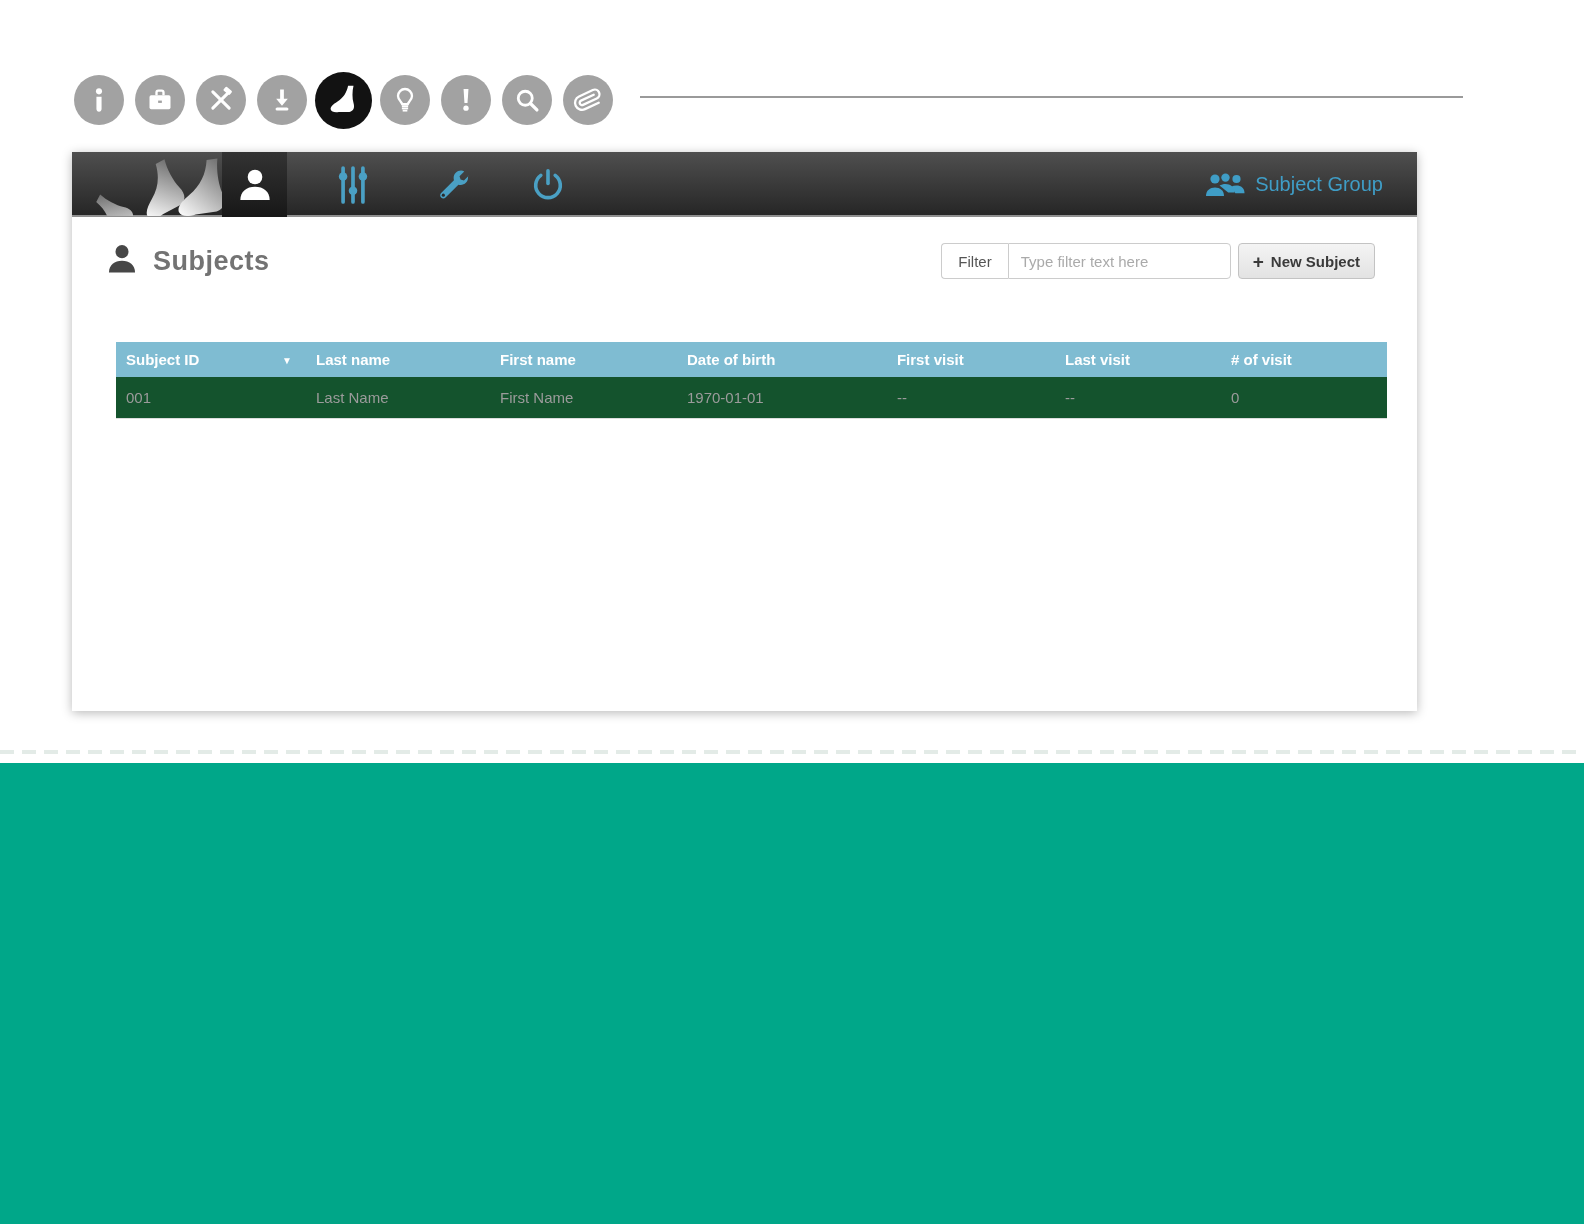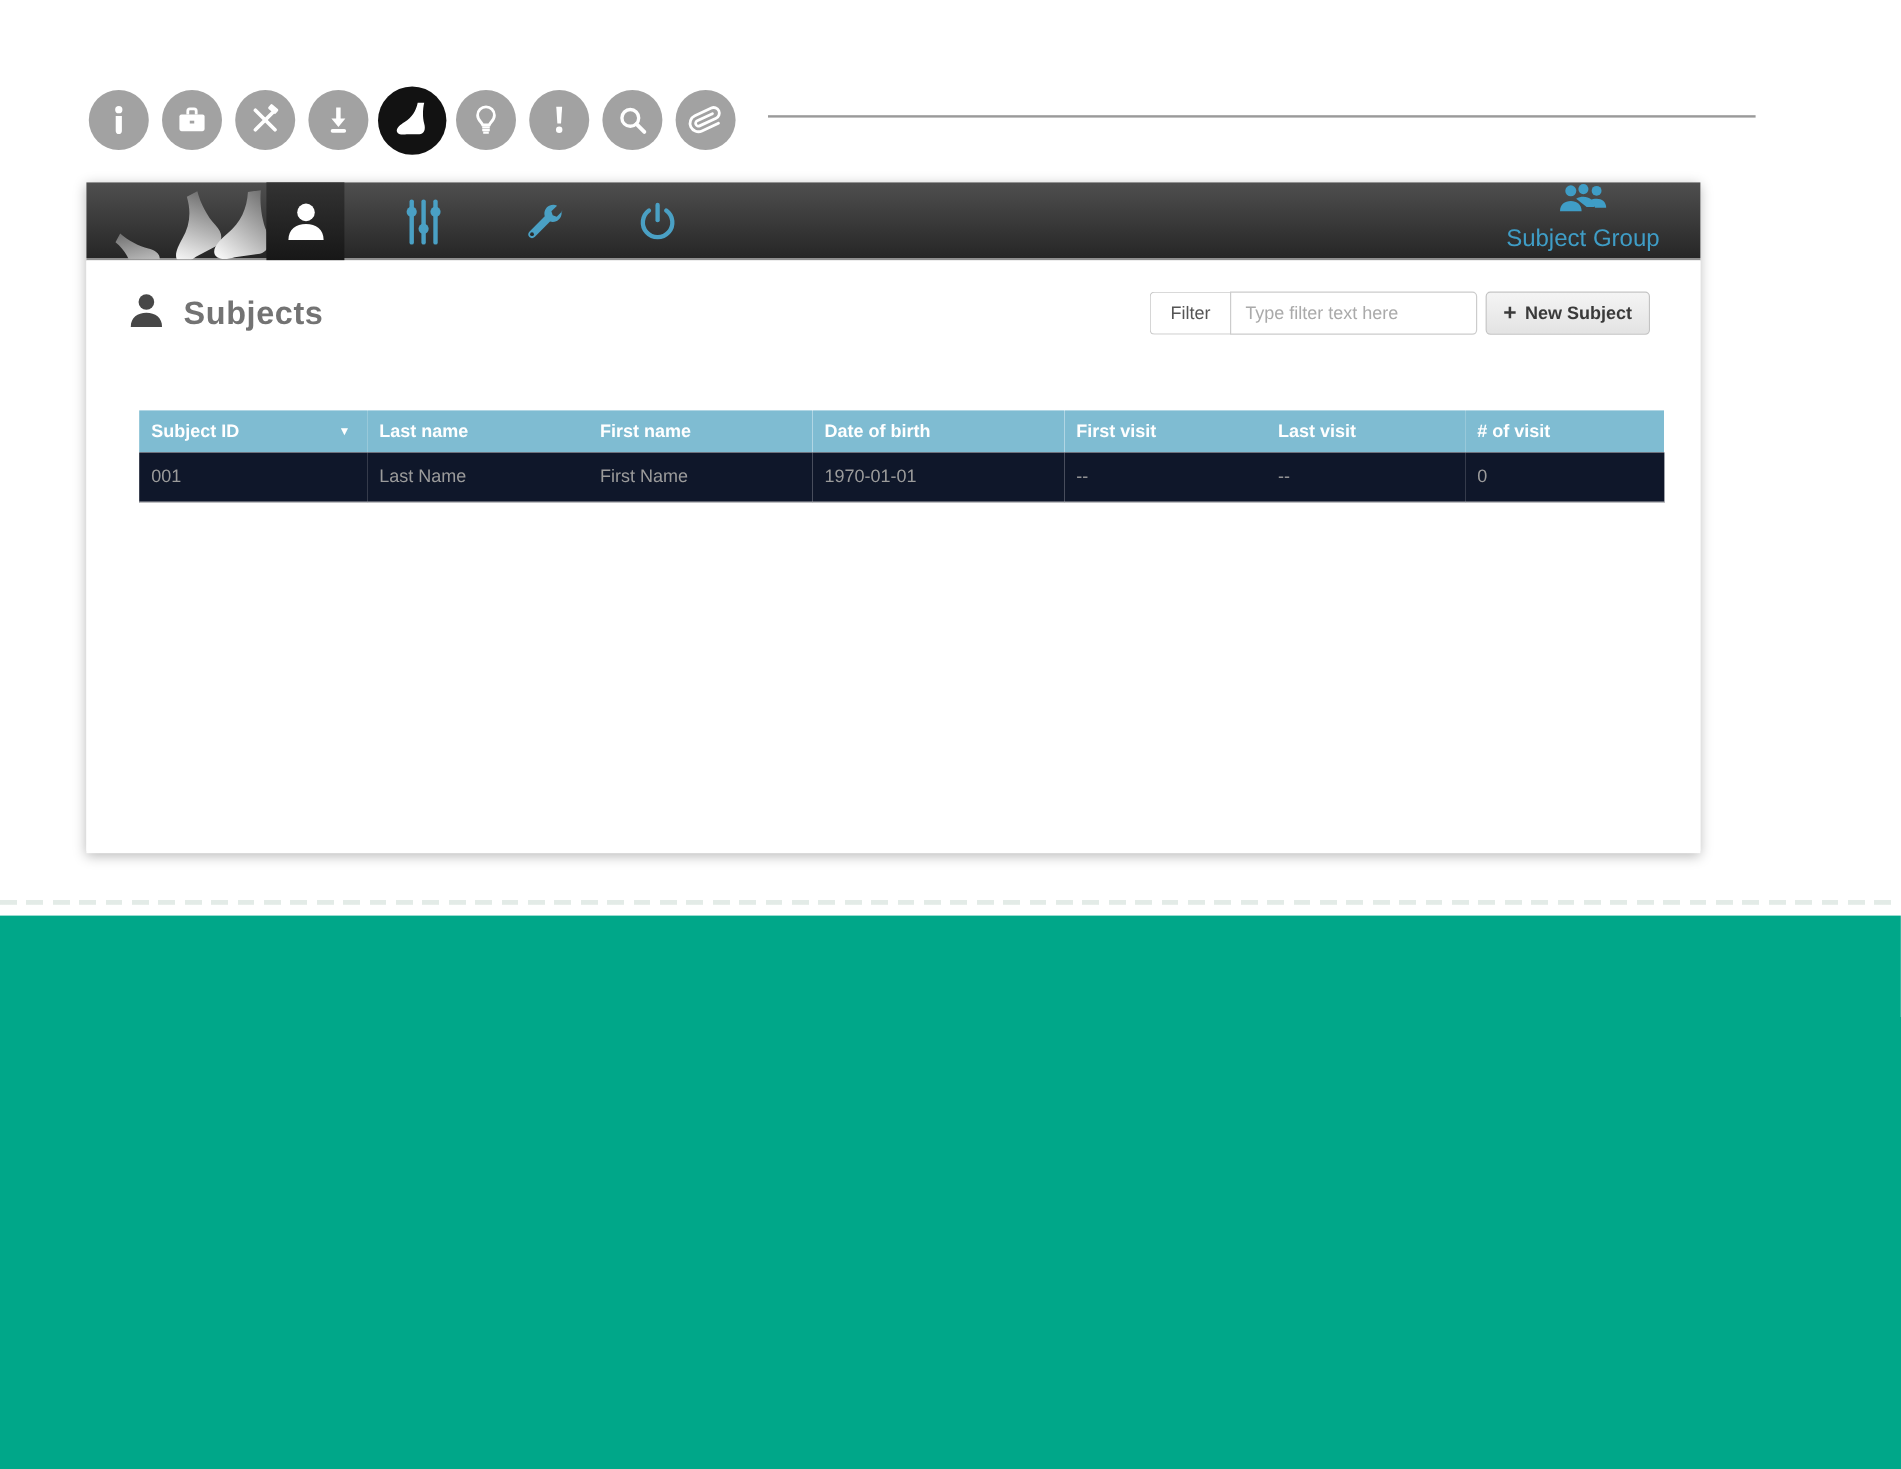--- a/index.html
+++ b/index.html
@@ -21,53 +21,53 @@
   .navbar { position:relative; width:1345px; height:65px;
             background:linear-gradient(#4f4f4f, #262626);
             border-bottom:2px solid #8f8f8f; }
   .brand-logo { position:absolute; left:14px; top:4px; width:136px; height:60px; }
   .nav-tab { position:absolute; top:0; height:65px; display:flex; align-items:center; justify-content:center; cursor:pointer; }
   .nav-tab.active { background:linear-gradient(#333333,#171717); }
   .tab-subjects { left:150px; width:65px; }
   .tab-sliders  { left:252px; width:58px; }
   .tab-wrench   { left:352px; width:58px; }
   .tab-power    { left:447px; width:58px; }
-  .subject-group { position:absolute; right:34px; top:0; height:65px; display:flex; align-items:center; gap:10px; cursor:pointer;flex-direction:column; }
+  .subject-group { position:absolute; right:34px; top:0; height:65px; display:flex; align-items:center; gap:10px; cursor:pointer; }
   .subject-group .sg-label { color:#3f9dc6; font-size:20px; }
 
   
   .content { position:relative; width:1345px; height:492px; background:#ffffff; }
 
   .page-heading { position:absolute; left:33px; top:24px; display:flex; align-items:flex-end; gap:14px; }
   .page-heading .ph-icon svg { display:block; }
   .page-heading .ph-title { font-size:27px; font-weight:bold; color:#737373; letter-spacing:0.5px; }
 
   .filter-bar { position:absolute; right:42px; top:26px; height:36px; display:flex; align-items:stretch; }
   .filter-label { border:1px solid #cccccc; border-right:none; border-radius:4px 0 0 4px;
                   background:#ffffff; color:#555555; font-size:15px; padding:0 16px;
                   display:flex; align-items:center;margin-left:48px; }
-  .filter-input { width:206px; border:1px solid #cccccc; border-radius:0 4px 4px 0;
+  .filter-input { width:223px; border:1px solid #cccccc; border-radius:0 4px 4px 0;
                   font-size:15px; padding:0 12px; color:#555; outline:none;
                   font-family:"Liberation Sans", sans-serif; }
   .filter-input::placeholder { color:#aaaaaa; }
   .new-subject-btn { margin-left:7px; border:1px solid #c3c3c3; border-radius:4px;
                      background:linear-gradient(#f4f4f4,#e3e3e3); color:#3a3a3a;
                      font-size:15px; font-weight:bold; padding:0 14px; cursor:pointer;
                      display:flex; align-items:center; gap:7px;
                      font-family:"Liberation Sans", sans-serif; }
   .plus-glyph { font-size:19px; font-weight:bold; line-height:1; }
 
   .subjects-table { position:absolute; left:44px; top:125px; width:1271px;
                     border-collapse:collapse; table-layout:fixed; }
   .subjects-table th { background:#7fbcd2; color:#ffffff; font-size:15px; font-weight:bold;
                        text-align:left; padding:9px 10px; position:relative; cursor:pointer; }
   .sort-arrow { position:absolute; right:14px; top:50%; transform:translateY(-50%);
                 font-size:10px; color:#ffffff; }
   .subjects-table td { color:#9b9b9b; font-size:15px; padding:12px 10px;
-                       border-bottom:1px solid #dddddd; background:#0f172a; }
+                       border-bottom:1px solid #dddddd; background:#14532d; }
 
   
   .perforation { position:absolute; left:0; top:750px; width:1584px; height:4px;
                  background:repeating-linear-gradient(90deg,#e3ebe7 0 14px,#ffffff 14px 22px); }
   .footer-teal { position:absolute; left:0; top:763px; width:1584px; height:461px; background:#00a789; }
 </style>
 </head>
 <body>
 
 <div class="top-toolbar">

